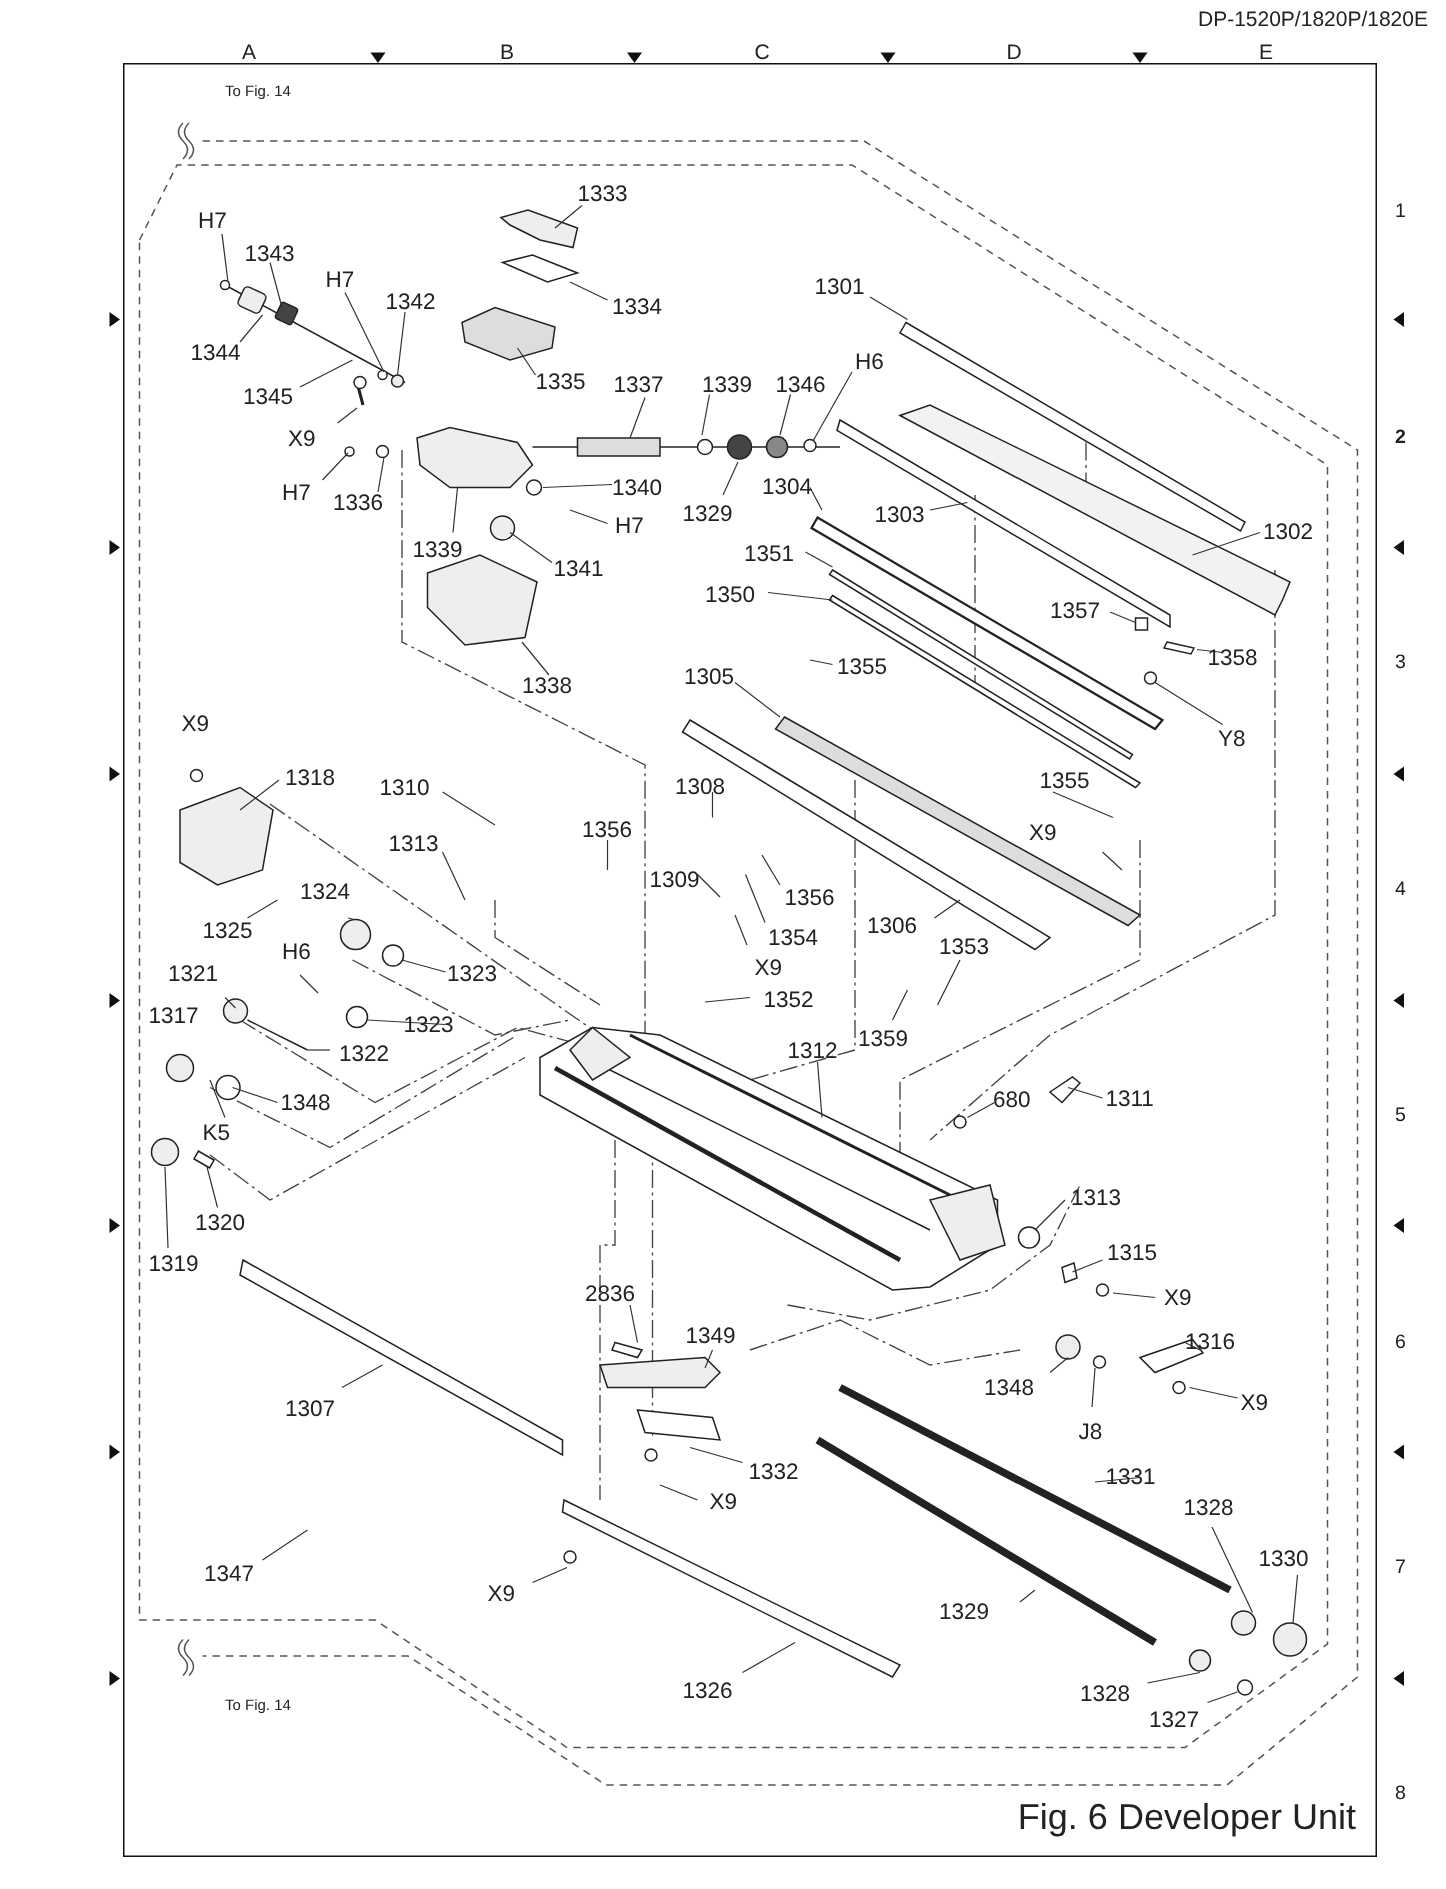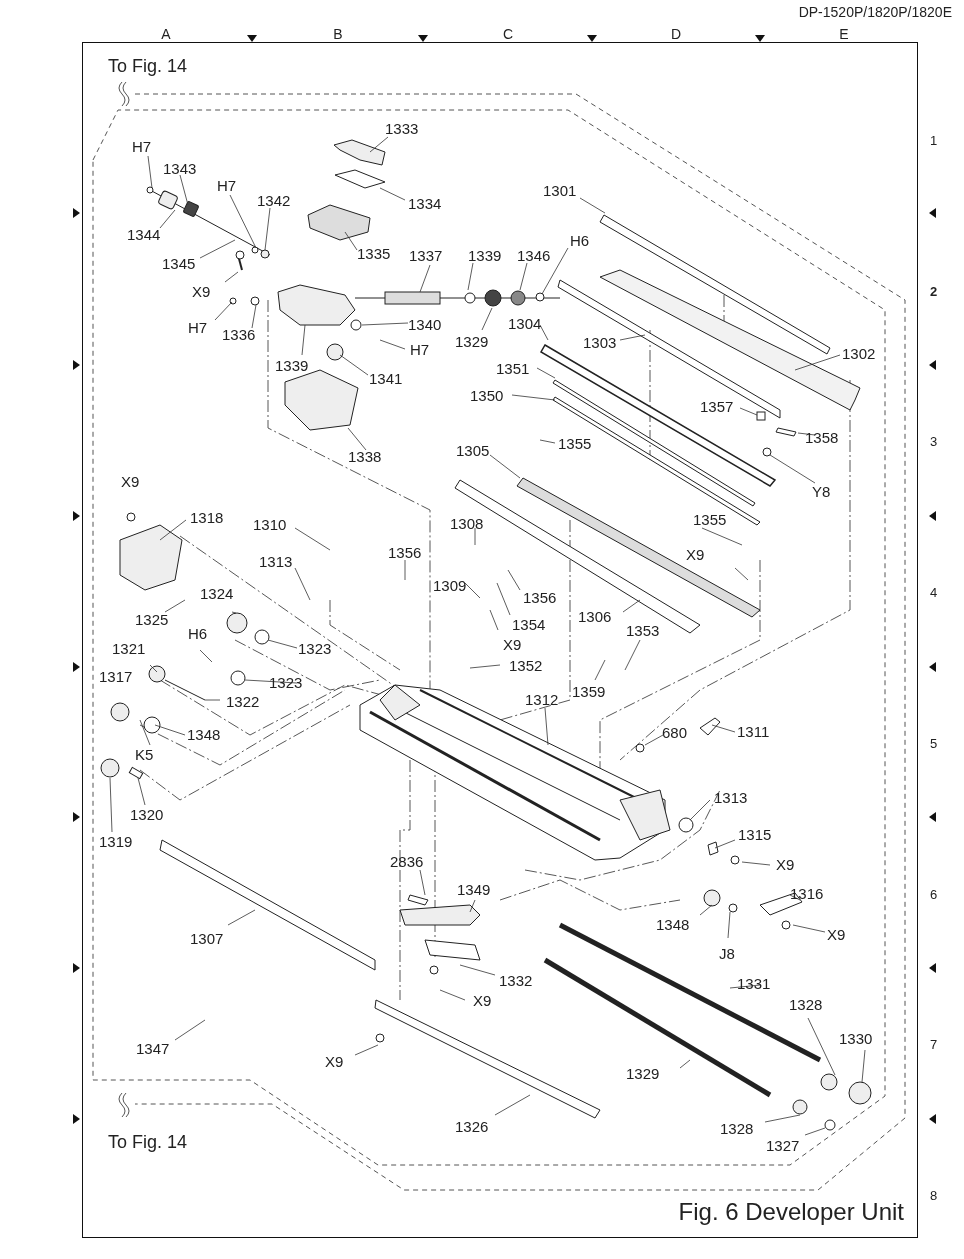--- a/index.html
+++ b/index.html
@@ -3,21 +3,21 @@
 <meta charset="utf-8">
 <style>
   html, body { margin:0; padding:0; background:#ffffff; }
   body { width:964px; height:1259px; position:relative; overflow:hidden;
          font-family:"Liberation Sans", sans-serif; color:#222; }
   .model { position:absolute; right:12px; top:4px; font-size:14px; }
   .col-label { position:absolute; top:26px; font-size:14px; transform:translateX(-50%); }
   .row-label { position:absolute; left:930px; font-size:13px; transform:translateY(-50%); }
   .frame { position:absolute; left:82px; top:42px; width:836px; height:1196px;
            border:1.6px solid #111; box-sizing:border-box; }
-  .fig-ref { position:absolute; font-size:18px; }
+  .fig-ref { position:absolute; font-size:10px;margin-left:42px; }
   .fig-title { position:absolute; right:60px; top:1198px; font-size:24px; }
   svg#diagram { position:absolute; left:0; top:0; }
   .part-label { font-family:"Liberation Sans", sans-serif; font-size:15px; fill:#222; }
 </style>
 </head>
 <body>
 
 <div class="model">DP-1520P/1820P/1820E</div>
 
 <div class="col-label" style="left:166px">A</div>

